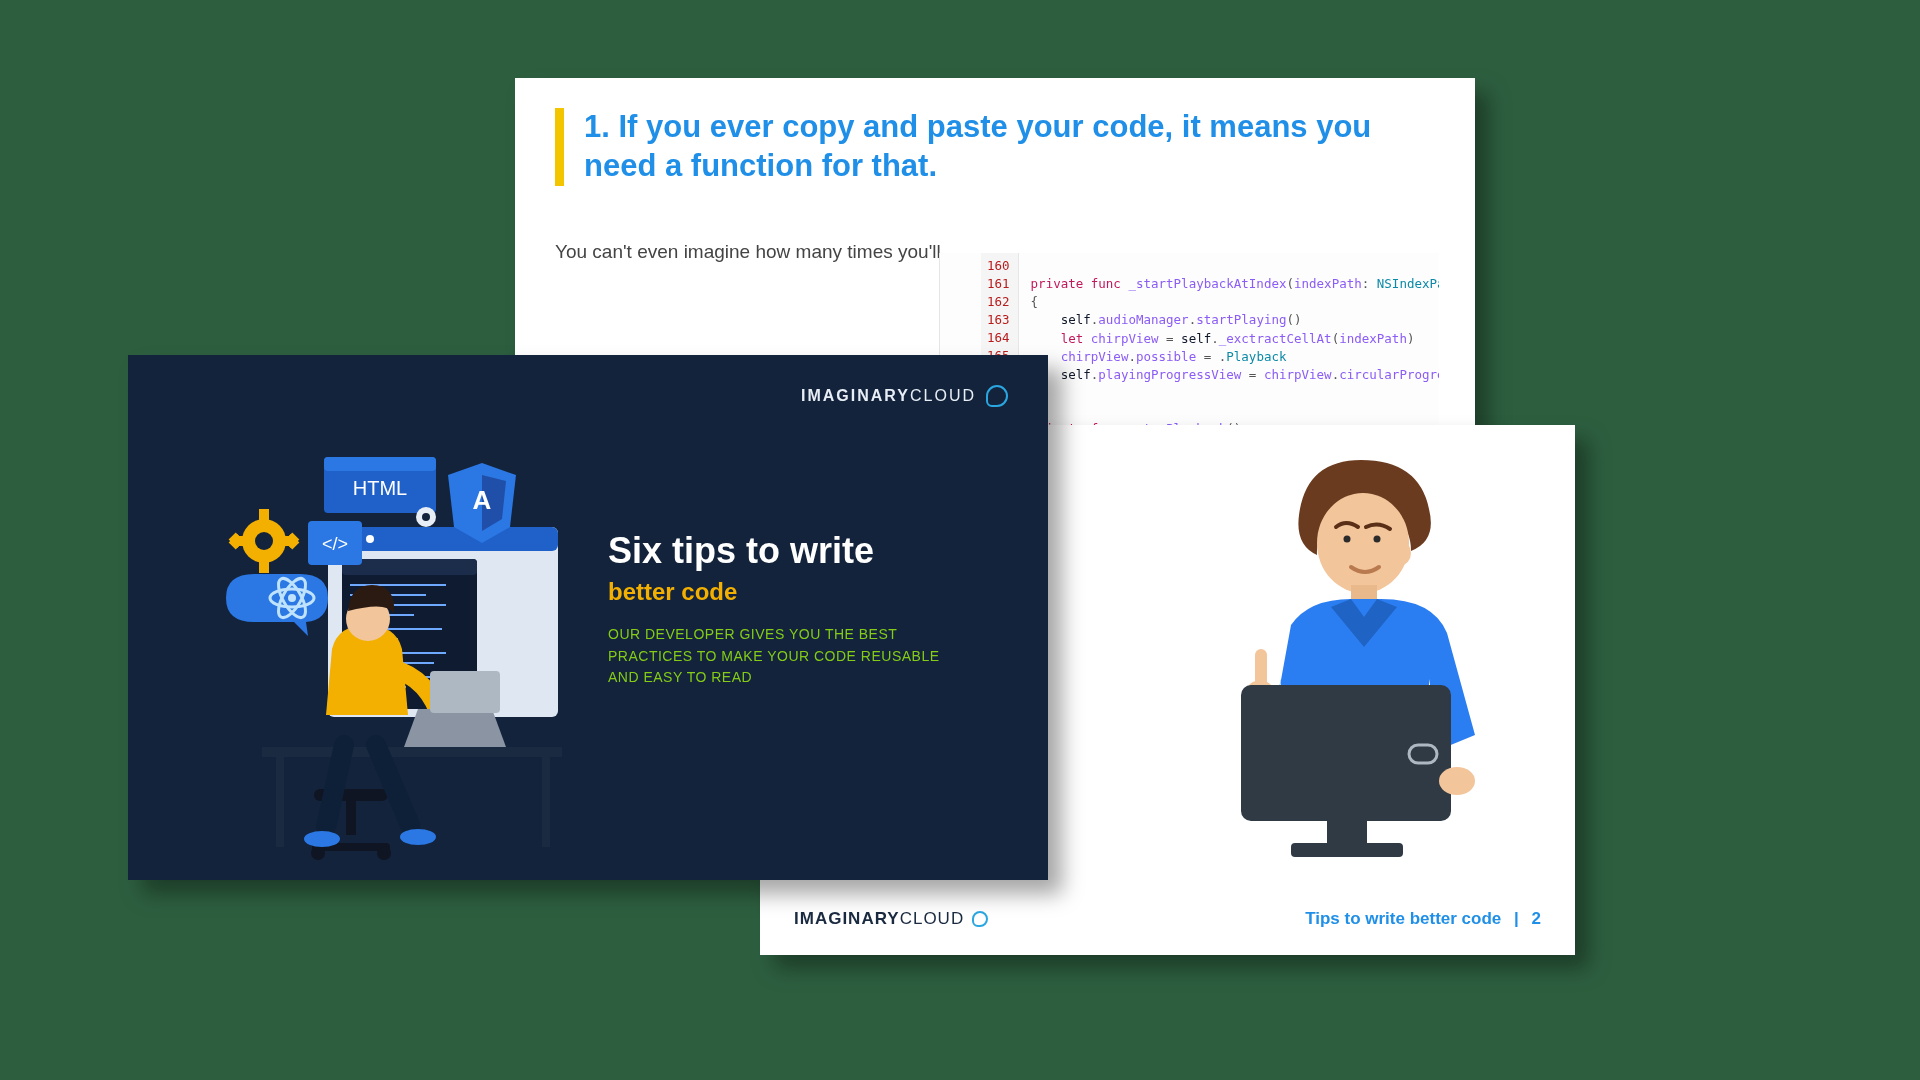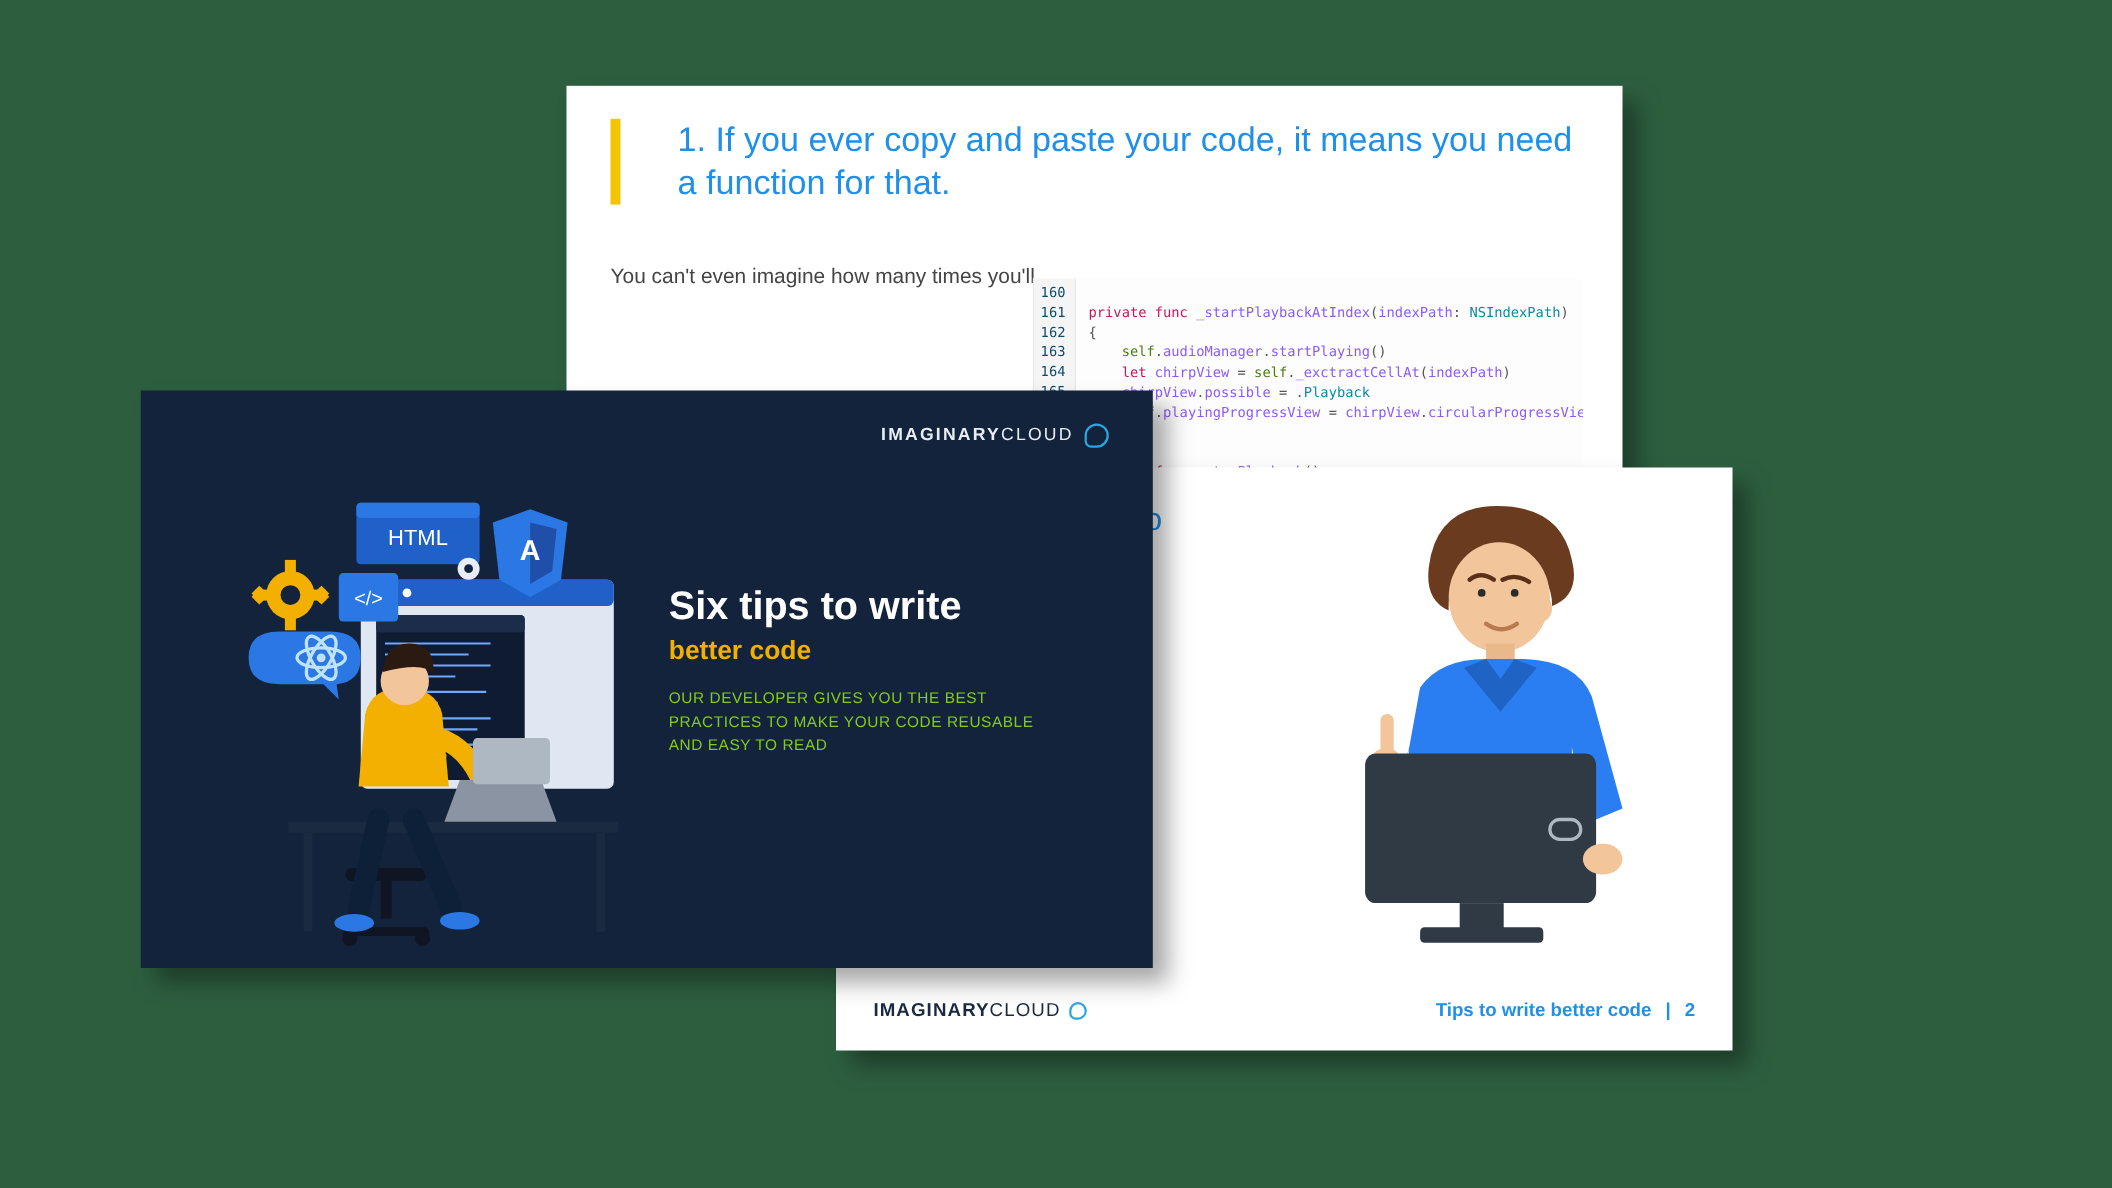--- a/index.html
+++ b/index.html
@@ -22,46 +22,46 @@
 
   
   .slide-back {
     left:515px; top:78px;
     width:960px; height:380px;
     padding:30px 40px 20px 40px;
   }
   .tip-head { display:flex; }
   .tip-bar { width:9px; background:#f3c400; margin-right:20px; flex:none; }
   .tip-title {
-    color:#1f8fe8; font-weight:400;
-    font-size:31px; line-height:1.25;margin-left:32px;
+    color:#1f8fe8; font-weight:700;
+    font-size:31px; line-height:1.25;
   }
   .tip-body {
     margin-top:55px;
     color:#444; font-size:19px;
   }
   .code-box {
     position:absolute; right:36px; top:175px;
     width:500px; height:175px;
     background:#fdfdfd;
     border-left:1px solid #e6e6e6;
     font-family: Menlo, Consolas, monospace;
     font-size:12.5px; line-height:1.45;
     display:flex;
     overflow:hidden;
   }
   .code-gutter {
-    background:#f5f5f5; color:#0c4a6e;
+    background:#f5f5f5; color:#b91c1c;
     border-right:1px solid #e6e6e6;
-    padding:4px 8px 4px 6px; text-align:center;
+    padding:4px 8px 4px 6px; text-align:center;margin-left:41px;
   }
   .code-gutter div { height:18px; }
   .code-text { padding:4px 8px 4px 12px; white-space:pre; color:#555; }
   .kw-access { color:#c2185b; }
-  .kw-self   { color:#4d7c0f; }
+  .kw-self   { color:#0f172a; }
   .kw-type   { color:#0b8aa8; }
   .kw-prop   { color:#8b5cf6; }
 
   
   .slide-mid {
     left:760px; top:425px;
     width:815px; height:530px;
     padding:30px 34px 20px 34px;
   }
   .slide-mid .tip-title { font-size:29px; }

